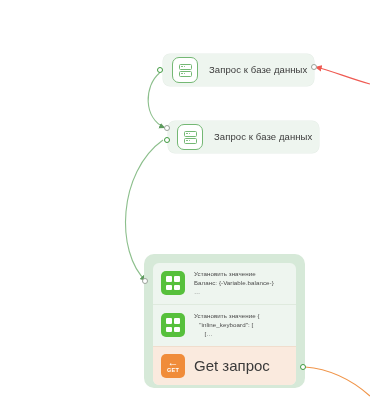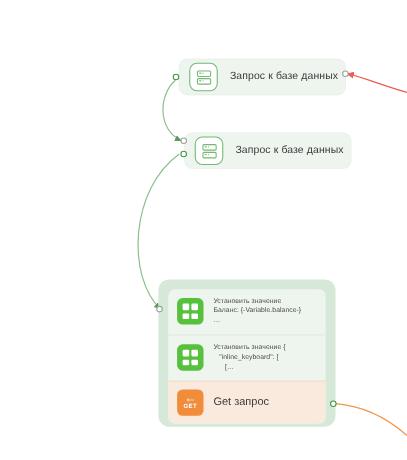--- a/index.html
+++ b/index.html
@@ -179,21 +179,21 @@
   }
 
   .multiline {
     font-size: 6.2px;
     color: #4a4a4a;
     line-height: 1.45;
     white-space: pre;
     letter-spacing: 0.05px;
   }
   .get-label {
-    font-size: 10px;
+    font-size: 15px;
     color: #3a3a3a;
     white-space: nowrap;
   }
 </style>
 </head>
 <body>
 
 <div id="canvas">
 
   <svg id="edges" viewBox="0 0 370 418" width="370" height="418">

